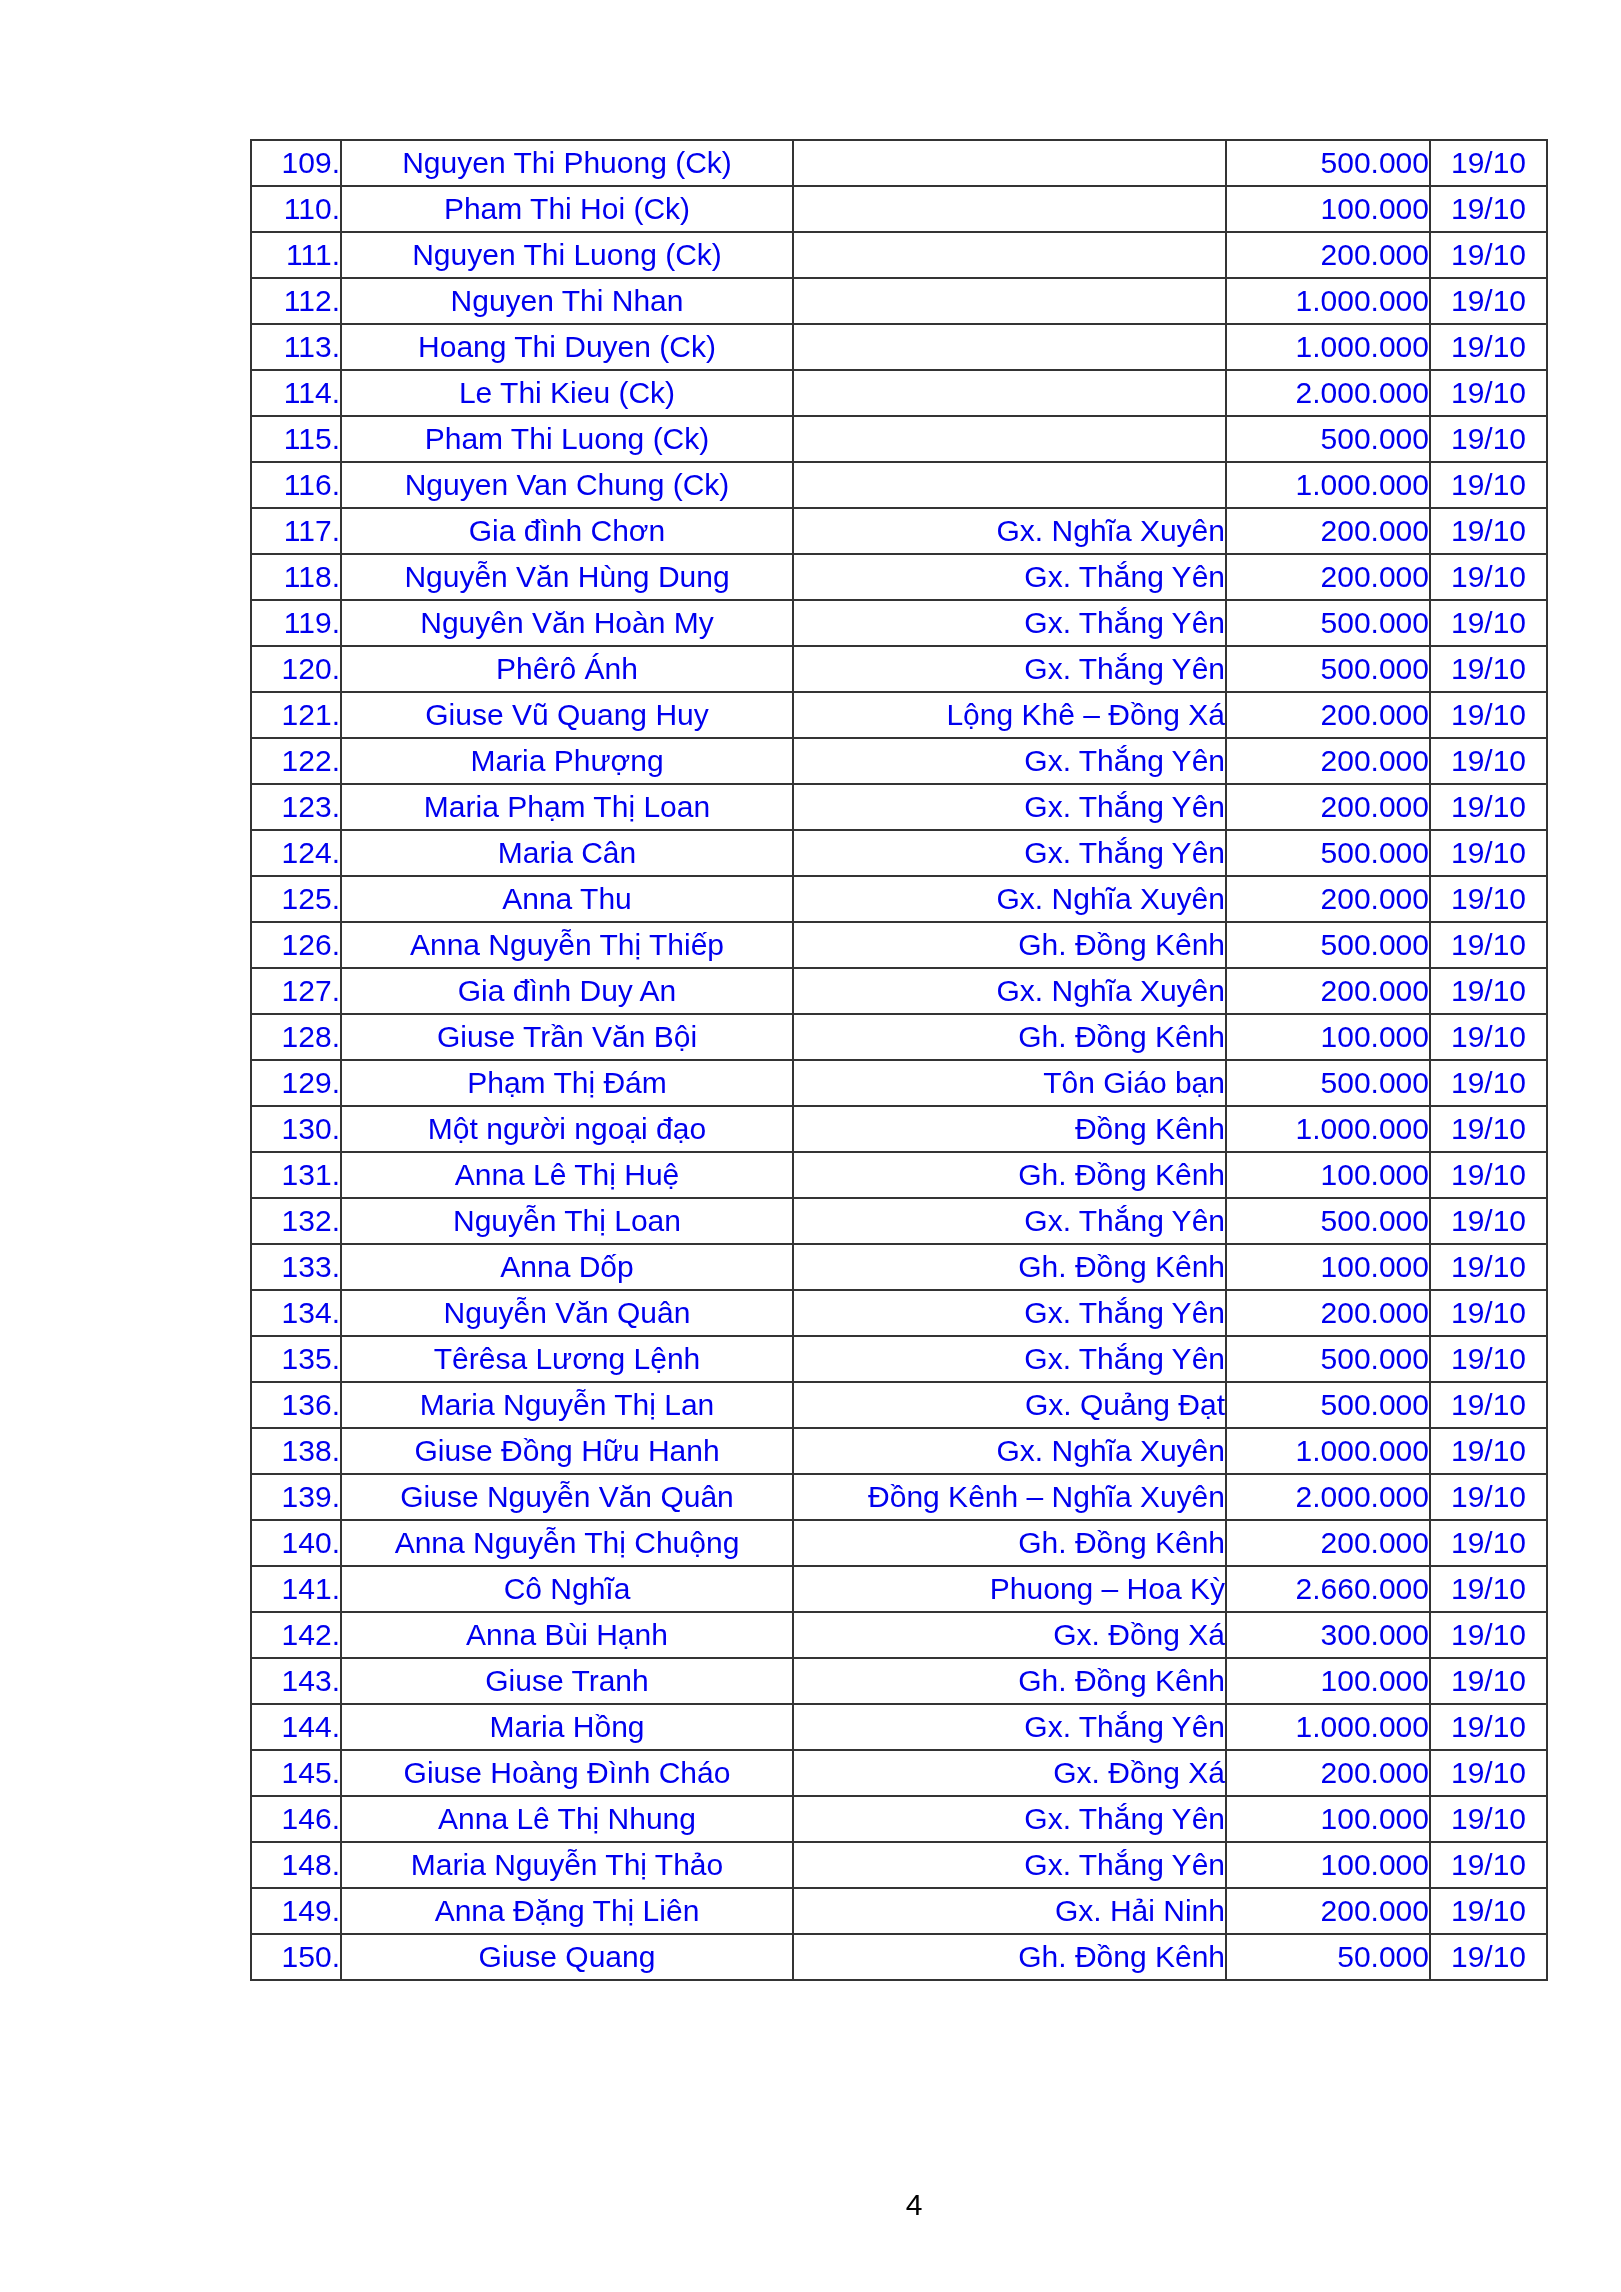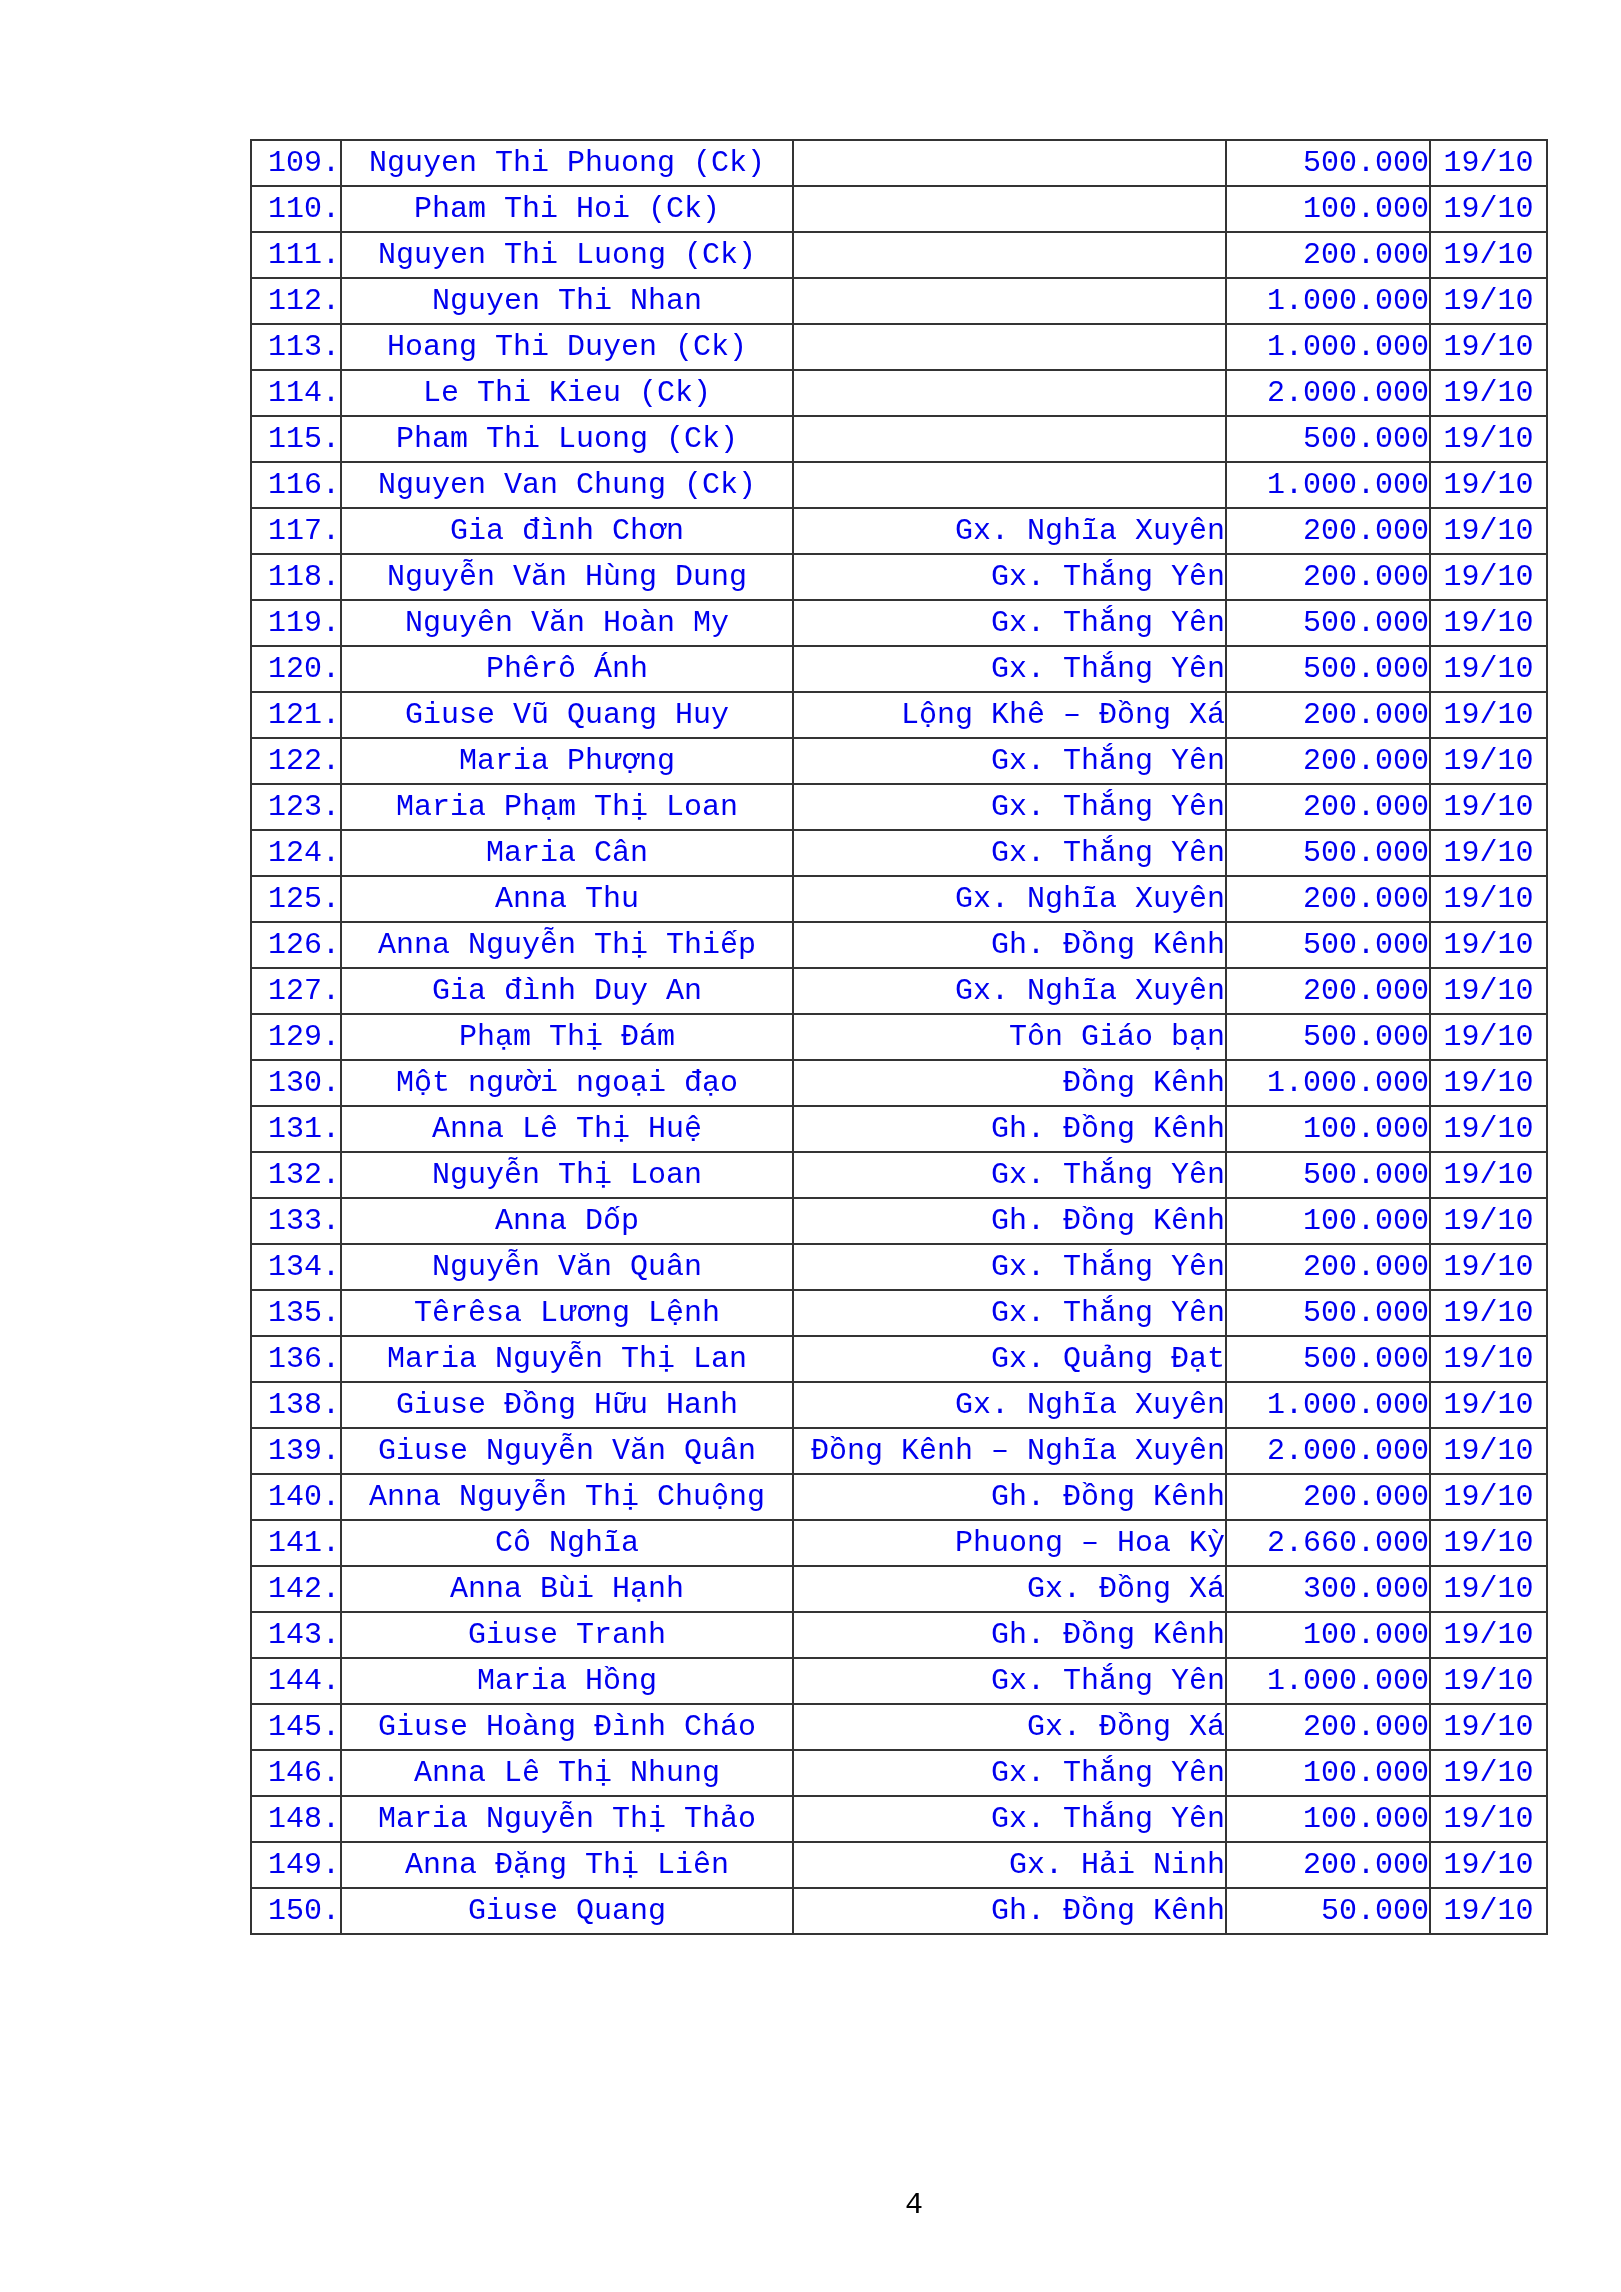--- a/index.html
+++ b/index.html
@@ -1,20 +1,20 @@
 <!DOCTYPE html>
 <html><head>
 <meta charset="utf-8">
 <style>
   html,body { margin:0; padding:0; background:#ffffff; }
   .page {
     position:relative;
     width:1621px; height:2293px;
     background:#ffffff;
-    font-family:Liberation Mono, monospace;
+    font-family:Liberation Sans, sans-serif;
     overflow:hidden;
   }
   table.donations {
     position:absolute;
     left:250px; top:139px;
     width:1296px;
     border-collapse:collapse;
     table-layout:fixed;
     font-size:30px;
     color:#0000ee;
@@ -183,20 +183,27 @@
           <td class="c-date">19/10</td>
         </tr>
         <tr>
           <td class="c-index">127.</td>
           <td class="c-name">Gia đình Duy An</td>
           <td class="c-origin">Gx. Nghĩa Xuyên</td>
           <td class="c-amount">200.000</td>
           <td class="c-date">19/10</td>
         </tr>
         <tr>
+          <td class="c-index">128.</td>
+          <td class="c-name">Giuse Trần Văn Bội</td>
+          <td class="c-origin">Gh. Đồng Kênh</td>
+          <td class="c-amount">100.000</td>
+          <td class="c-date">19/10</td>
+        </tr>
+        <tr>
           <td class="c-index">129.</td>
           <td class="c-name">Phạm Thị Đám</td>
           <td class="c-origin">Tôn Giáo bạn</td>
           <td class="c-amount">500.000</td>
           <td class="c-date">19/10</td>
         </tr>
         <tr>
           <td class="c-index">130.</td>
           <td class="c-name">Một người ngoại đạo</td>
           <td class="c-origin">Đồng Kênh</td>

